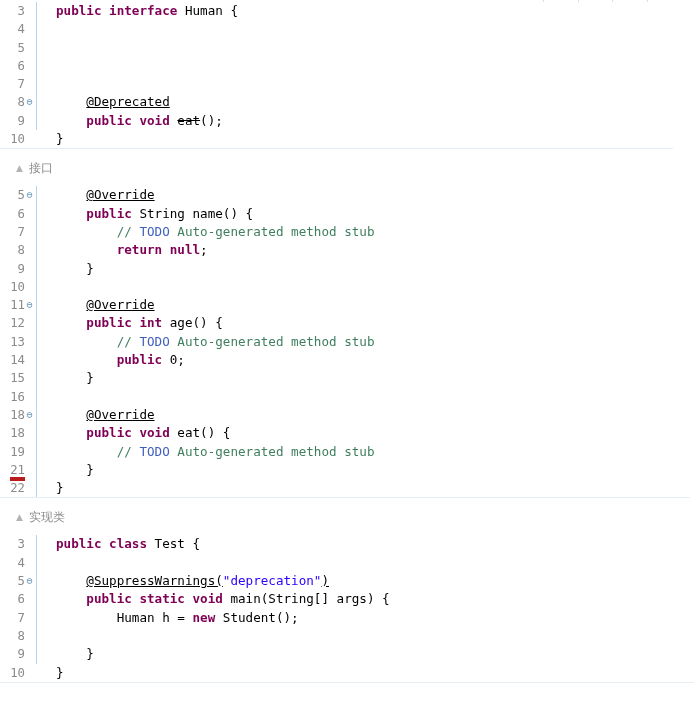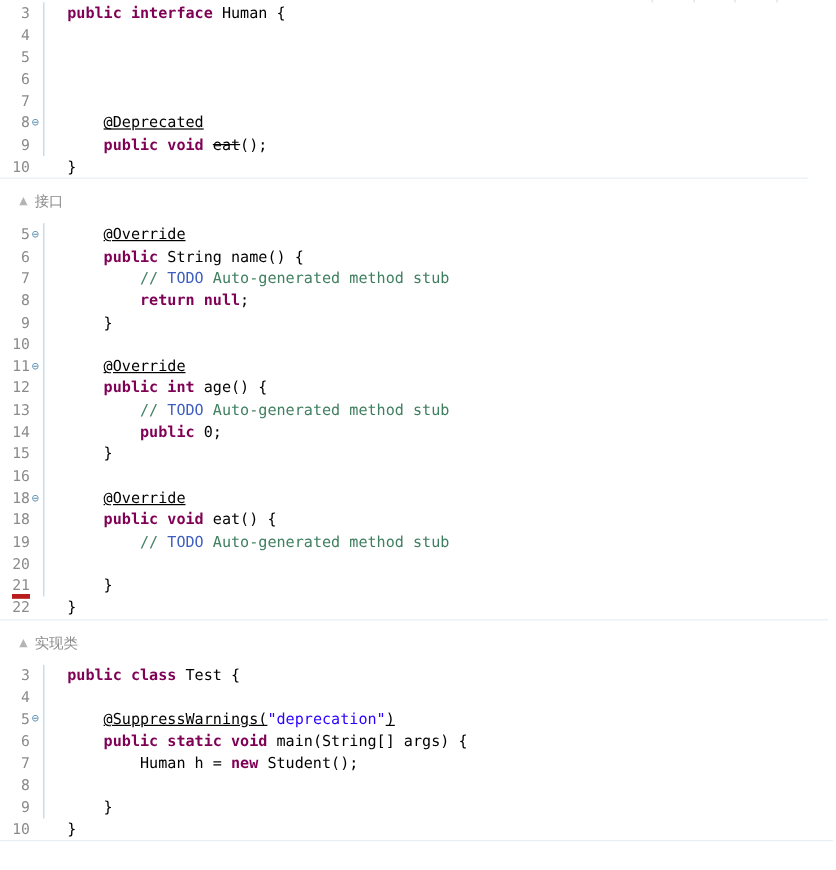--- a/index.html
+++ b/index.html
@@ -155,21 +155,20 @@
       <div class="line"><div class="gutter"><span class="num">10</span><span class="fold empty">&nbsp;</span></div><div class="src"><span class="plain"></span></div></div>
       <div class="line"><div class="gutter"><span class="num">11</span><span class="fold">⊖</span></div><div class="src"><span class="plain">    </span><span class="ann">@Override</span></div></div>
       <div class="line"><div class="gutter"><span class="num">12</span><span class="fold empty">&nbsp;</span></div><div class="src"><span class="plain">    </span><span class="kw">public int</span><span class="plain"> age() {</span></div></div>
       <div class="line"><div class="gutter"><span class="num">13</span><span class="fold empty">&nbsp;</span></div><div class="src"><span class="plain">        </span><span class="cm">// </span><span class="todo">TODO</span><span class="cm"> Auto-generated method stub</span></div></div>
       <div class="line"><div class="gutter"><span class="num">14</span><span class="fold empty">&nbsp;</span></div><div class="src"><span class="plain">        </span><span class="kw">public</span><span class="plain"> 0;</span></div></div>
       <div class="line"><div class="gutter"><span class="num">15</span><span class="fold empty">&nbsp;</span></div><div class="src"><span class="plain">    }</span></div></div>
       <div class="line"><div class="gutter"><span class="num">16</span><span class="fold empty">&nbsp;</span></div><div class="src"><span class="plain"></span></div></div>
       <div class="line"><div class="gutter"><span class="num">18</span><span class="fold">⊖</span></div><div class="src"><span class="plain">    </span><span class="ann">@Override</span></div></div>
       <div class="line"><div class="gutter"><span class="num">18</span><span class="fold empty">&nbsp;</span></div><div class="src"><span class="plain">    </span><span class="kw">public void</span><span class="plain"> eat() {</span></div></div>
       <div class="line"><div class="gutter"><span class="num">19</span><span class="fold empty">&nbsp;</span></div><div class="src"><span class="plain">        </span><span class="cm">// </span><span class="todo">TODO</span><span class="cm"> Auto-generated method stub</span></div></div>
-      <div class="line"><div class="gutter"><span class="num">20</span><span class="fold empty">&nbsp;</span></div><div class="src"><span class="plain"></span></div></div>
       <div class="line"><div class="gutter current"><span class="num">21</span><span class="fold empty">&nbsp;</span></div><div class="src"><span class="plain">    }</span></div></div>
       <div class="line"><div class="gutter"><span class="num">22</span><span class="fold empty">&nbsp;</span></div><div class="src"><span class="plain">}</span></div></div>
       <div class="block-rule w2"></div>
     </div>
     <div class="caption">
       <span class="tri">▲</span>
       <span>实现类</span>
     </div>
     <div class="code-block" style="position: relative;">
       <div class="gutter-bar" style="top: 0px; height: 128.1px;"></div>

